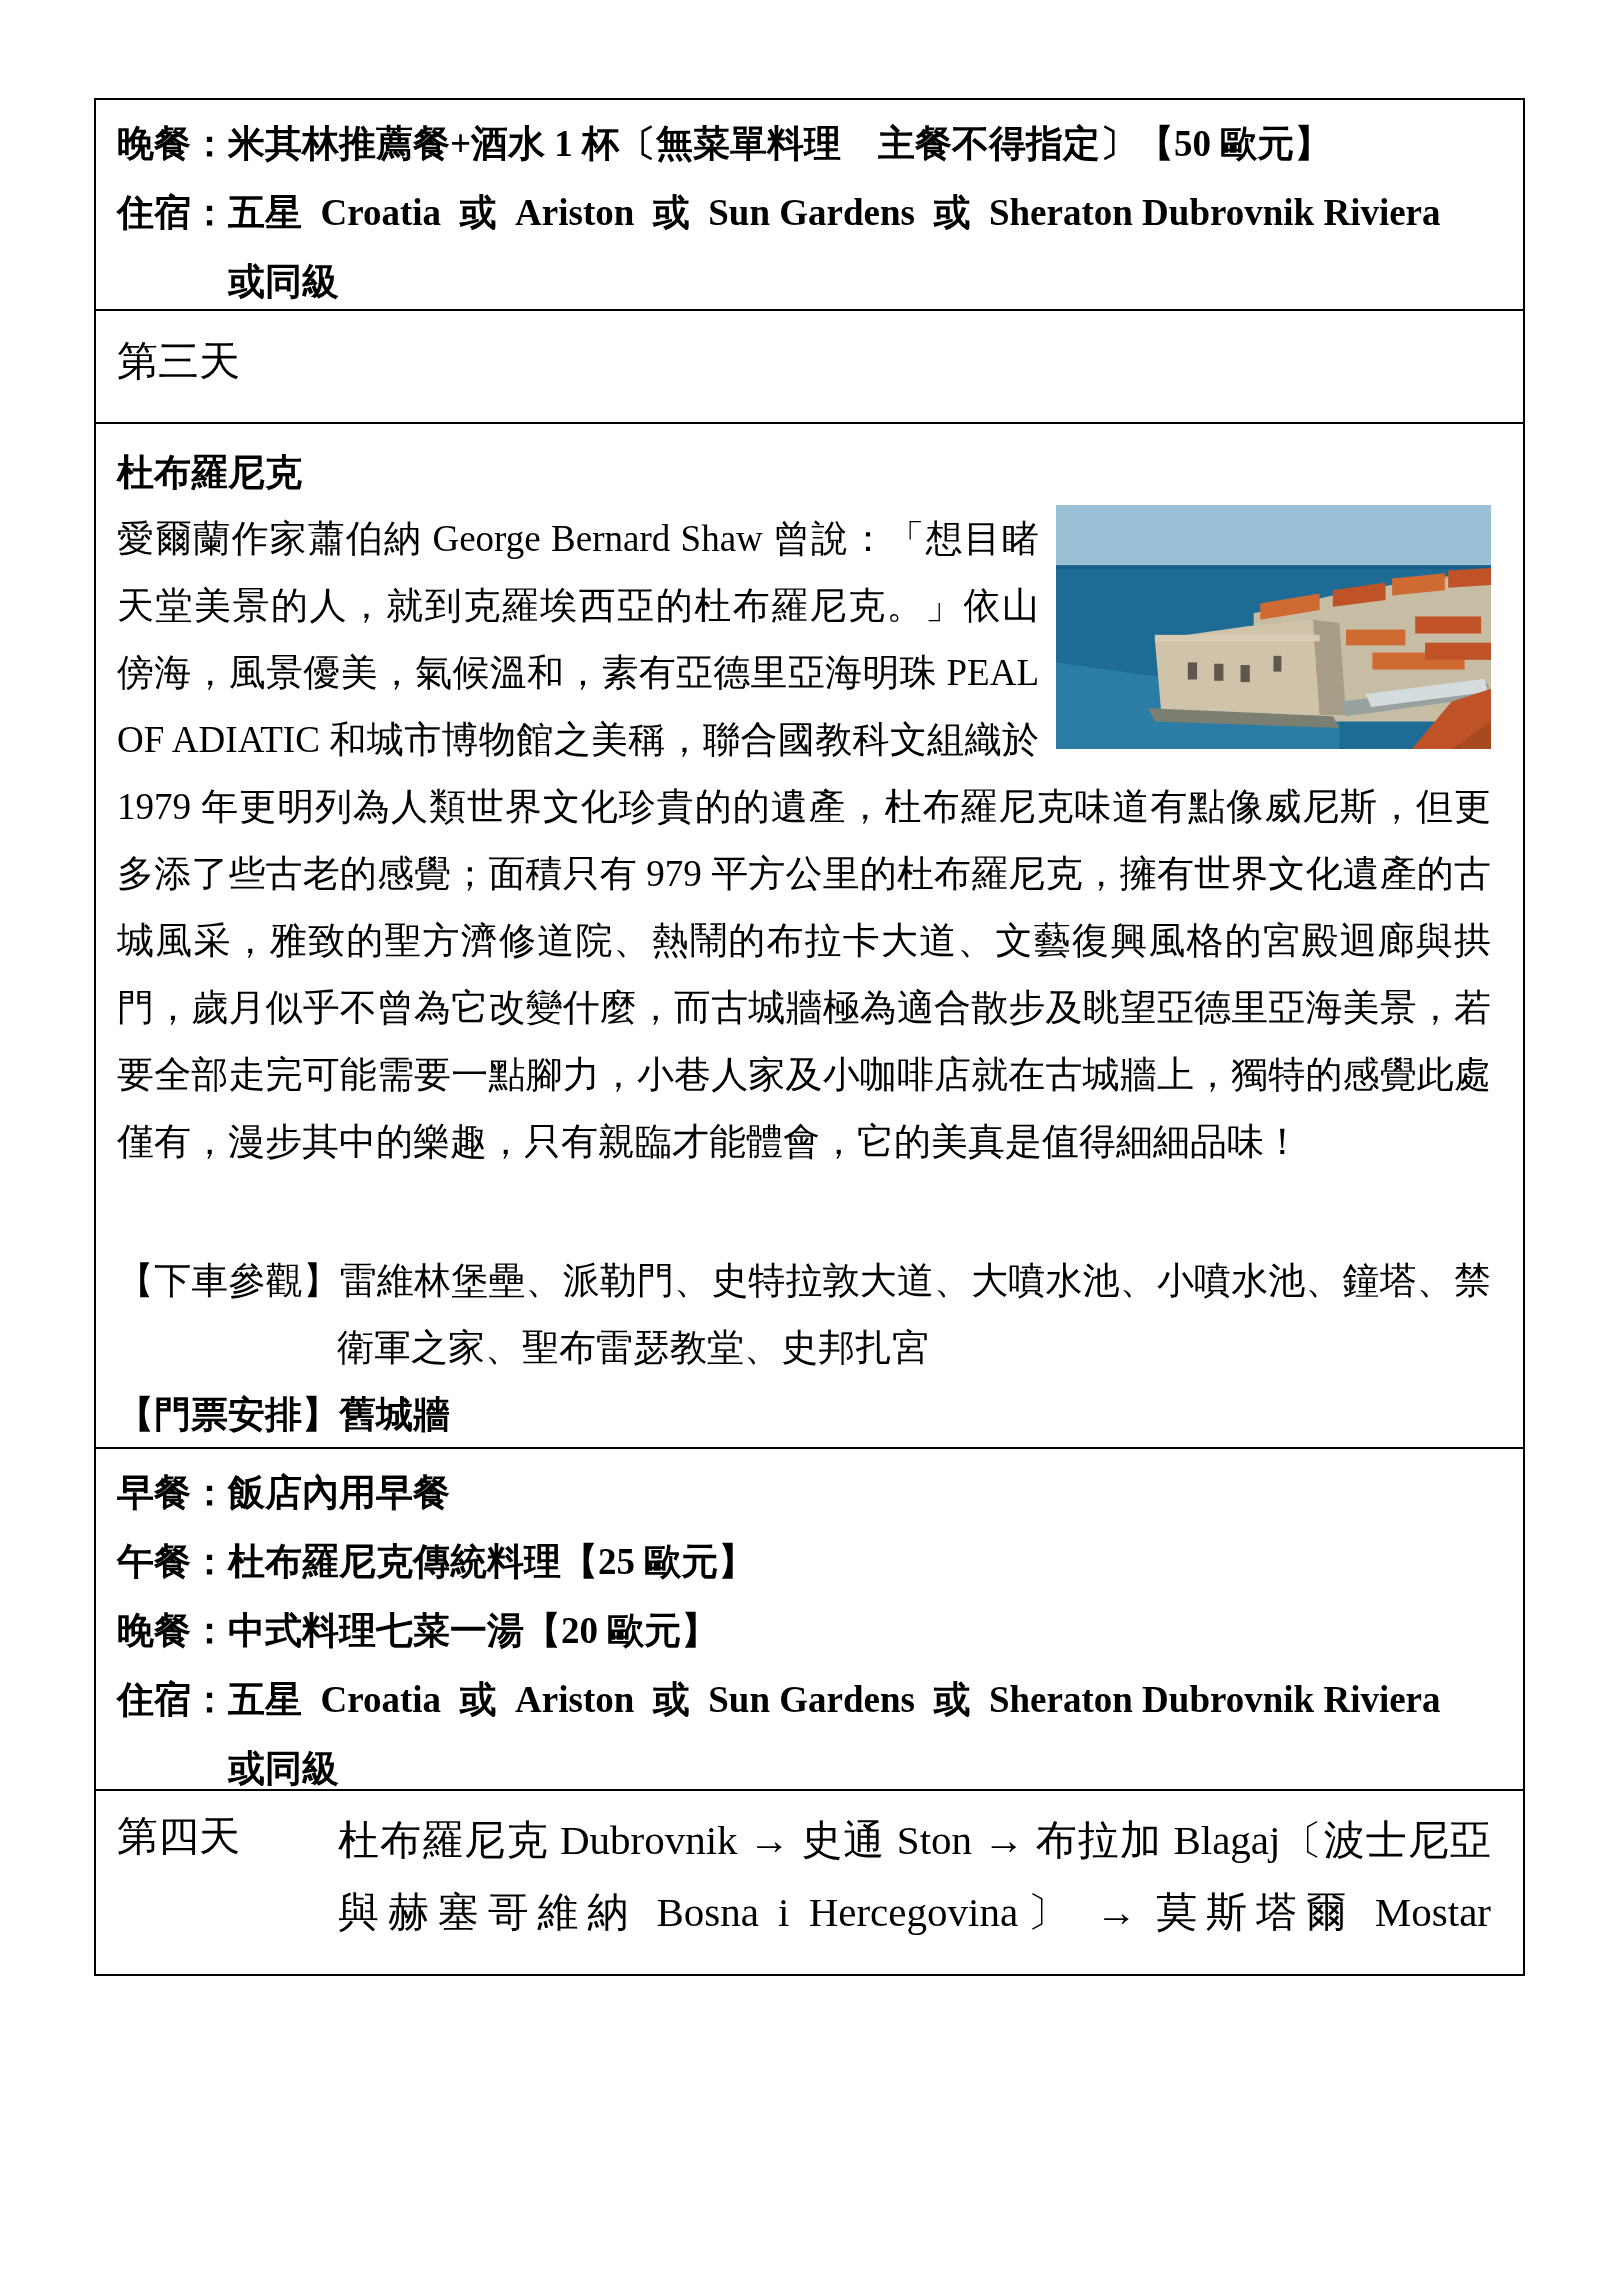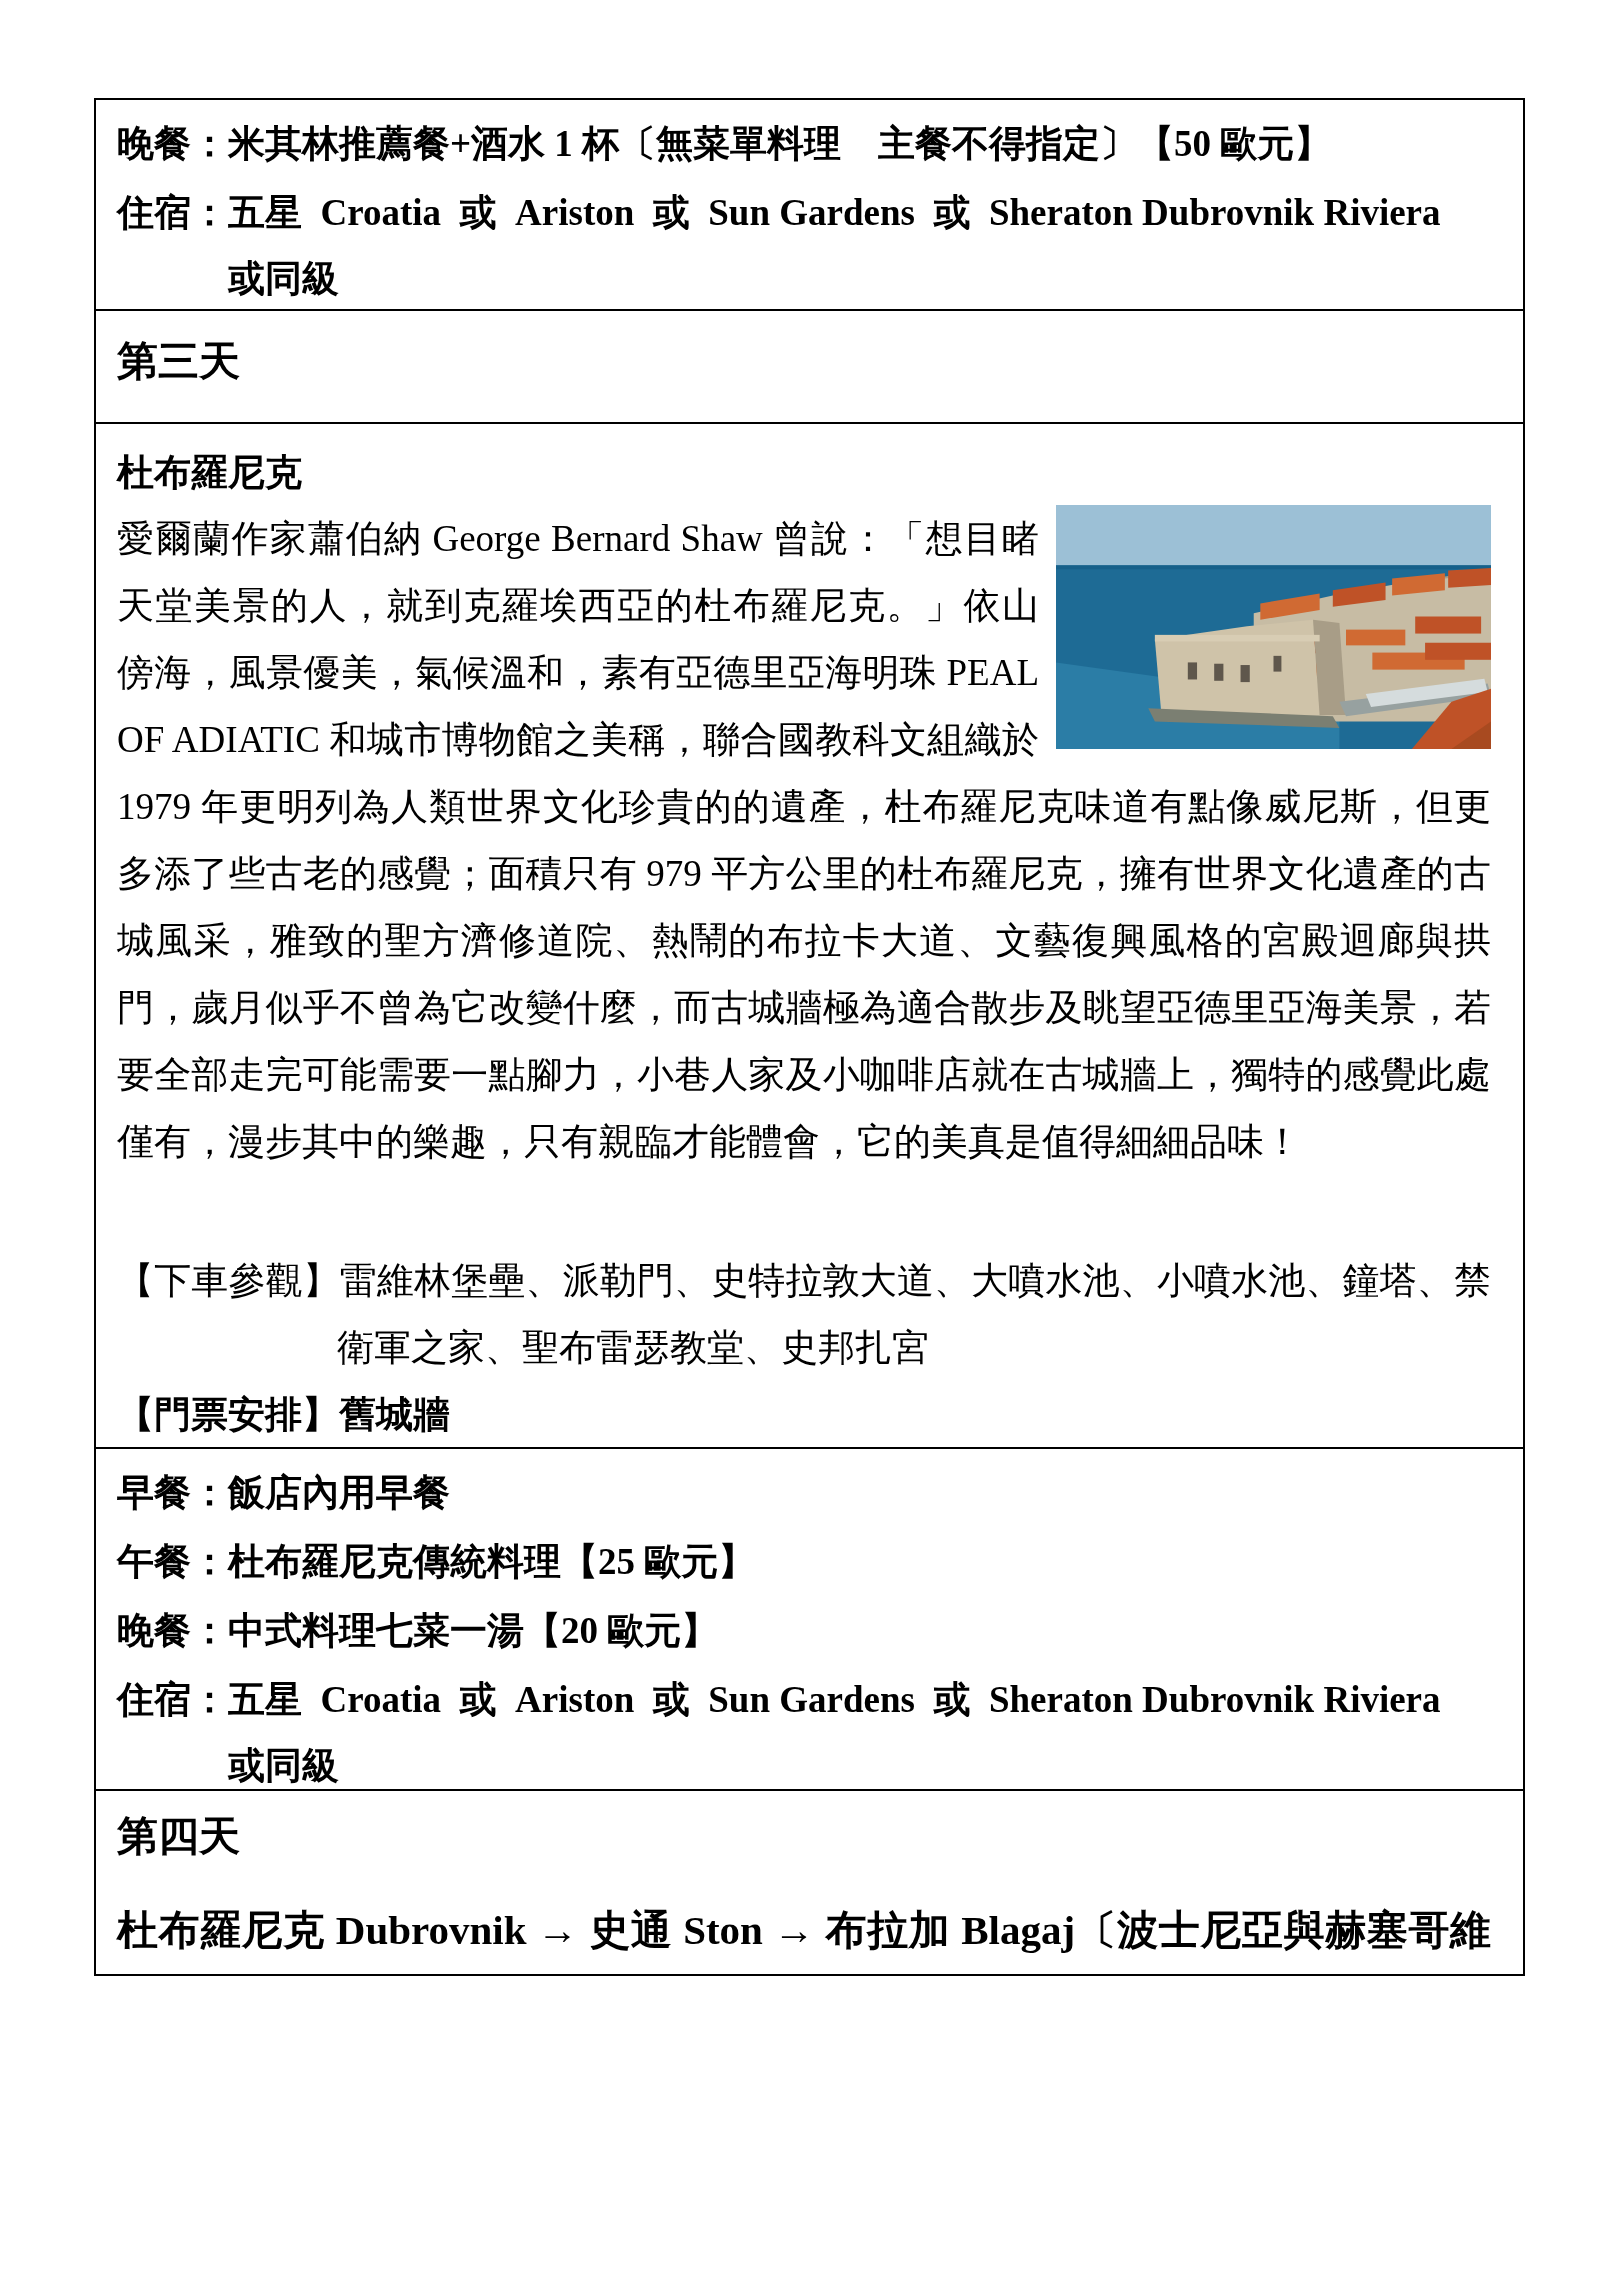--- a/index.html
+++ b/index.html
@@ -22,23 +22,23 @@
   .r-day3   { height:113px; padding-top:18.3px; }
   .r-desc3  { height:1025px; padding-top:15.7px; }
   .r-meals3 { height:342px; padding-top:9.2px; }
   .r-day4   { height:183px; padding-top:13px;gap:25px; }
   .r-desc4  { height:70px; padding-top:9.2px; }
 
   .bold-line {
     font-weight:bold; font-size:37px; line-height:69px;
     white-space:pre; letter-spacing:0;
   }
-  .cont-indent { padding-left:111px;font-family:Liberation Mono, monospace; }
+  .cont-indent { padding-left:111px; }
 
-  .day-row { display:flex; font-weight:bold; font-size:41px;flex-direction:column; }
+  .day-row { display:flex; font-weight:normal; font-size:41px; }
   .day-label { flex:none; width:196px; line-height:65px; }
   .day-route { flex:1; line-height:65px; }
   .day-route.justified { text-align:justify; text-align-last:justify; line-height:72px; }
 
   .cell-heading { font-weight:bold; font-size:37px; line-height:65px; }
 
   .para {
     font-size:37px; line-height:67px; text-align:justify;
     margin:0;
   }

